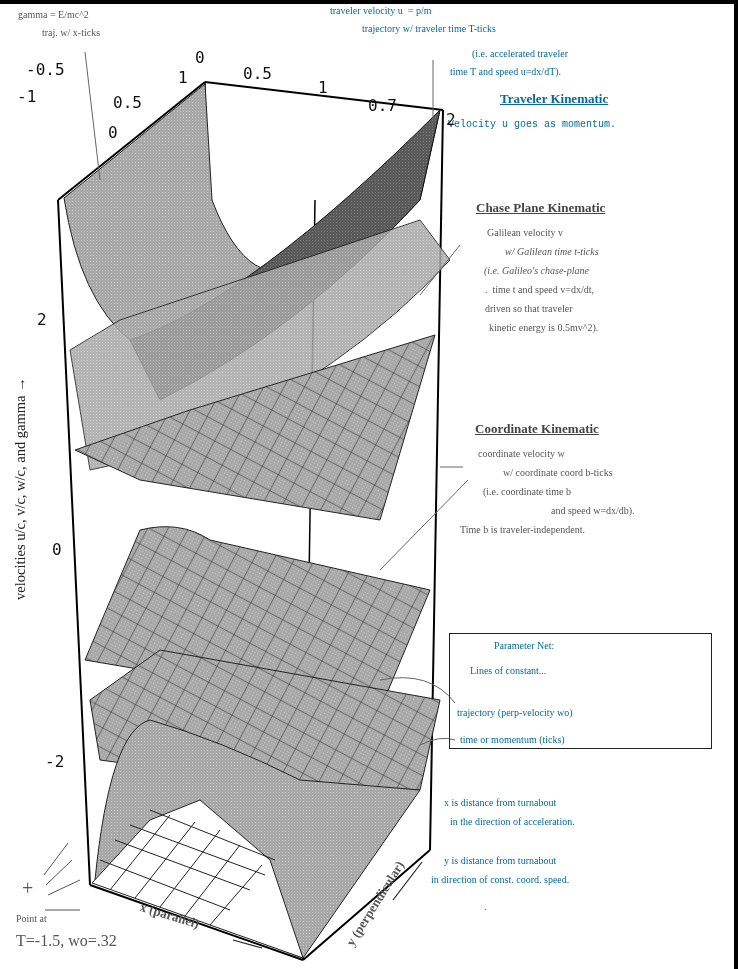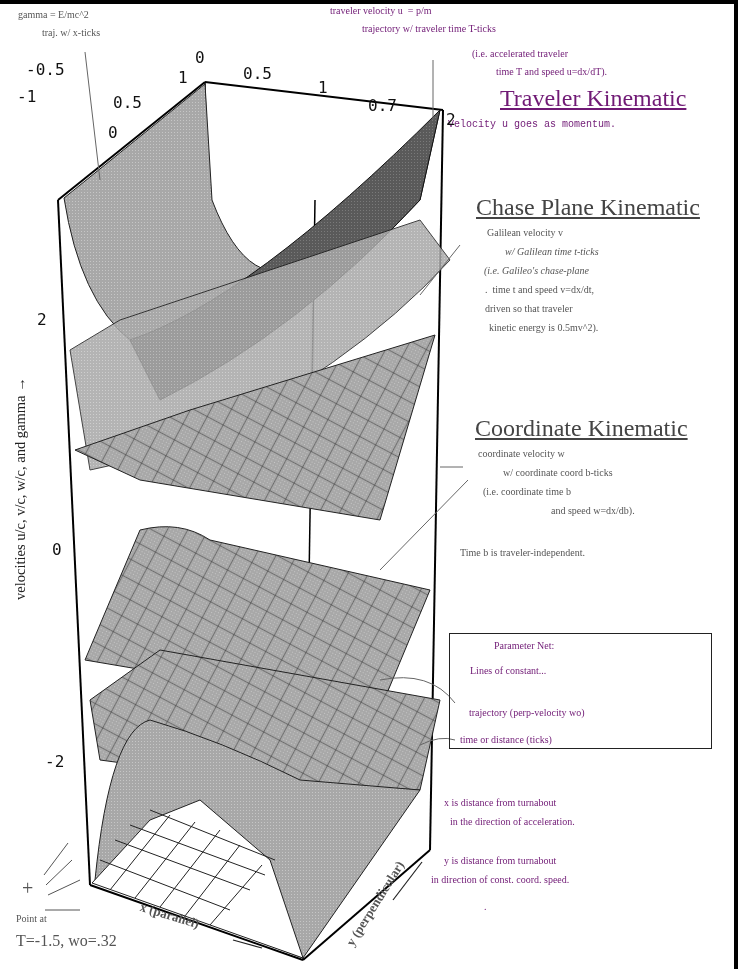--- a/index.html
+++ b/index.html
@@ -9,22 +9,22 @@
     font-family: "DejaVu Serif", "Liberation Serif", serif;
     color: #222;
   }
   .frame {
     position: absolute; left: 0; top: 0; width: 738px; height: 969px;
     box-sizing: border-box;
     border-top: 4px solid #000; border-right: 4px solid #000;
   }
   .txt { position: absolute; white-space: pre; font-size: 10px; line-height: 17px; font-family: "Liberation Serif", serif; }
   .gray { color: #555; }
-  .dark { color: #701a75; }
-  .heading { font-weight: normal; text-decoration: underline; font-size: 24px; }
+  .dark { color: #0369a1; }
+  .heading { font-weight: bold; text-decoration: underline; font-size: 13px; }
   .h-gray { color: #444; }
   .tick { position: absolute; font-family: "DejaVu Sans Mono", "Liberation Mono", monospace; font-size: 16px; color: #111; white-space: pre; }
   svg.plot { position: absolute; left: 0; top: 0; }
   .param-box {
     position: absolute; left: 449px; top: 633px; width: 263px; height: 116px;
     border: 1.5px solid #222; box-sizing: border-box;
   }
   .vlabel {
     position: absolute; left: 12px; top: 600px; transform-origin: left top;
     transform: rotate(-90deg); white-space: pre; font-size: 14.5px;
@@ -109,45 +109,45 @@
     <line x1="393" y1="900" x2="422" y2="862"></line>
   </g>
 </svg>
 
 <div class="txt gray" style="left:18px; top:6px;">gamma = E/mc^2</div>
 <div class="txt gray" style="left:42px; top:24px;">traj. w/ x-ticks</div>
 
 <div class="txt dark" style="left:330px; top:2px;">traveler velocity u  = p/m</div>
 <div class="txt dark" style="left:362px; top:20px;">trajectory w/ traveler time T-ticks</div>
 <div class="txt dark" style="left:472px; top:45px;">(i.e. accelerated traveler</div>
-<div class="txt dark" style="left:496px; top:63px;">time T and speed u=dx/dT).</div>
+<div class="txt dark" style="left:450px; top:63px;">time T and speed u=dx/dT).</div>
 
 <div class="txt heading dark" style="left:500px; top:90px;">Traveler Kinematic</div>
 <div class="txt dark" style="left:448px; top:116px;font-family:Liberation Mono, monospace;">Velocity u goes as momentum.</div>
 
 <div class="txt heading h-gray" style="left:476px; top:199px;">Chase Plane Kinematic</div>
 <div class="txt gray" style="left:487px; top:224px;">Galilean velocity v</div>
 <div class="txt gray" style="left:505px; top:243px;font-style:italic;">w/ Galilean time t-ticks</div>
 <div class="txt gray" style="left:484px; top:262px;font-style:italic;">(i.e. Galileo's chase-plane</div>
 <div class="txt gray" style="left:485px; top:281px;">.  time t and speed v=dx/dt,</div>
 <div class="txt gray" style="left:485px; top:300px;">driven so that traveler</div>
 <div class="txt gray" style="left:489px; top:319px;">kinetic energy is 0.5mv^2).</div>
 
 <div class="txt heading h-gray" style="left:475px; top:420px;">Coordinate Kinematic</div>
 <div class="txt gray" style="left:478px; top:445px;text-align:right;">coordinate velocity w</div>
 <div class="txt gray" style="left:503px; top:464px;">w/ coordinate coord b-ticks</div>
 <div class="txt gray" style="left:483px; top:483px;">(i.e. coordinate time b</div>
 <div class="txt gray" style="left:551px; top:502px;">and speed w=dx/db).</div>
-<div class="txt gray" style="left:460px; top:521px;margin-top:23px;">Time b is traveler-independent.</div>
+<div class="txt gray" style="left:460px; top:521px;">Time b is traveler-independent.</div>
 
 <div class="param-box"></div>
 <div class="txt dark" style="left:474px; top:637px;margin-left:20px;">Parameter Net:</div>
 <div class="txt dark" style="left:470px; top:662px;">Lines of constant...</div>
-<div class="txt dark" style="left:469px; top:704px;">trajectory (perp-velocity wo)</div>
-<div class="txt dark" style="left:460px; top:731px;">time or distance (ticks)</div>
+<div class="txt dark" style="left:457px; top:704px;">trajectory (perp-velocity wo)</div>
+<div class="txt dark" style="left:460px; top:731px;">time or momentum (ticks)</div>
 
 <div class="txt dark" style="left:444px; top:794px;">x is distance from turnabout</div>
 <div class="txt dark" style="left:450px; top:813px;">in the direction of acceleration.</div>
 <div class="txt dark" style="left:444px; top:852px;">y is distance from turnabout</div>
 <div class="txt dark" style="left:431px; top:871px;">in direction of const. coord. speed.</div>
 <div class="txt dark" style="left:484px; top:898px;">.</div>
 
 <div class="txt gray" style="left:22px; top:880px; font-size:20px;">+</div>
 <div class="txt gray" style="left:16px; top:910px; font-size:10px;">Point at</div>
 <div class="txt gray" style="left:16px; top:932px; font-size:16px;">T=-1.5, wo=.32</div>

